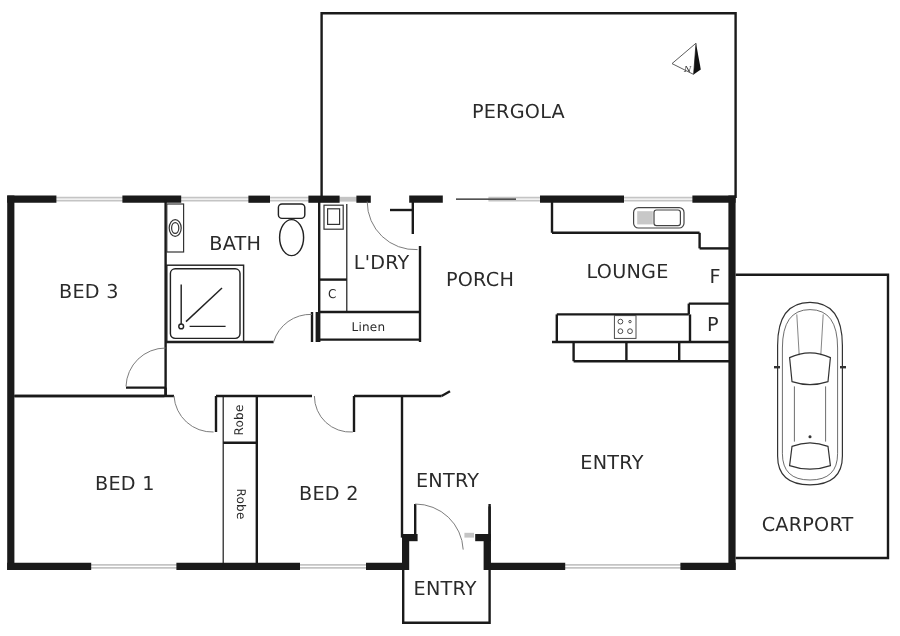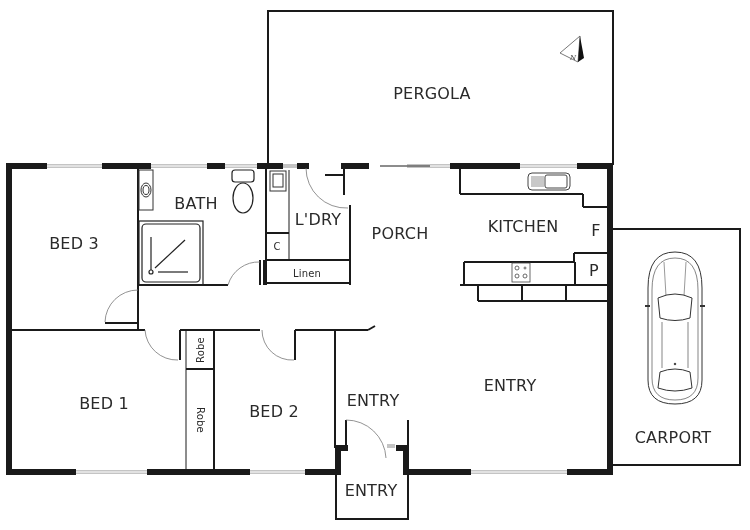--- a/index.html
+++ b/index.html
@@ -195,21 +195,21 @@
     <circle cx="675" cy="364" r="0.8" fill="#333"></circle>
   </g>
 </svg>
 
 <div class="lbl big" style="left:432px;top:93px">PERGOLA</div>
 <div class="lbl big" style="left:196px;top:203px">BATH</div>
 <div class="lbl big" style="left:318px;top:219px">L'DRY</div>
 <div class="lbl small" style="left:277px;top:246px">C</div>
 <div class="lbl small" style="left:307px;top:273px">Linen</div>
 <div class="lbl big" style="left:400px;top:233px">PORCH</div>
-<div class="lbl big" style="left:523px;top:226px">KITCHEN</div>
+<div class="lbl big" style="left:523px;top:226px">LOUNGE</div>
 <div class="lbl big" style="left:596px;top:230px">F</div>
 <div class="lbl big" style="left:594px;top:270px">P</div>
 <div class="lbl big" style="left:74px;top:243px">BED 3</div>
 <div class="lbl big" style="left:104px;top:403px">BED 1</div>
 <div class="lbl small rot-up" style="left:200px;top:350px">Robe</div>
 <div class="lbl small rot-down" style="left:200px;top:420px">Robe</div>
 <div class="lbl big" style="left:274px;top:411px">BED 2</div>
 <div class="lbl big" style="left:373px;top:400px">ENTRY</div>
 <div class="lbl big" style="left:510px;top:385px">ENTRY</div>
 <div class="lbl big" style="left:371px;top:490px">ENTRY</div>

